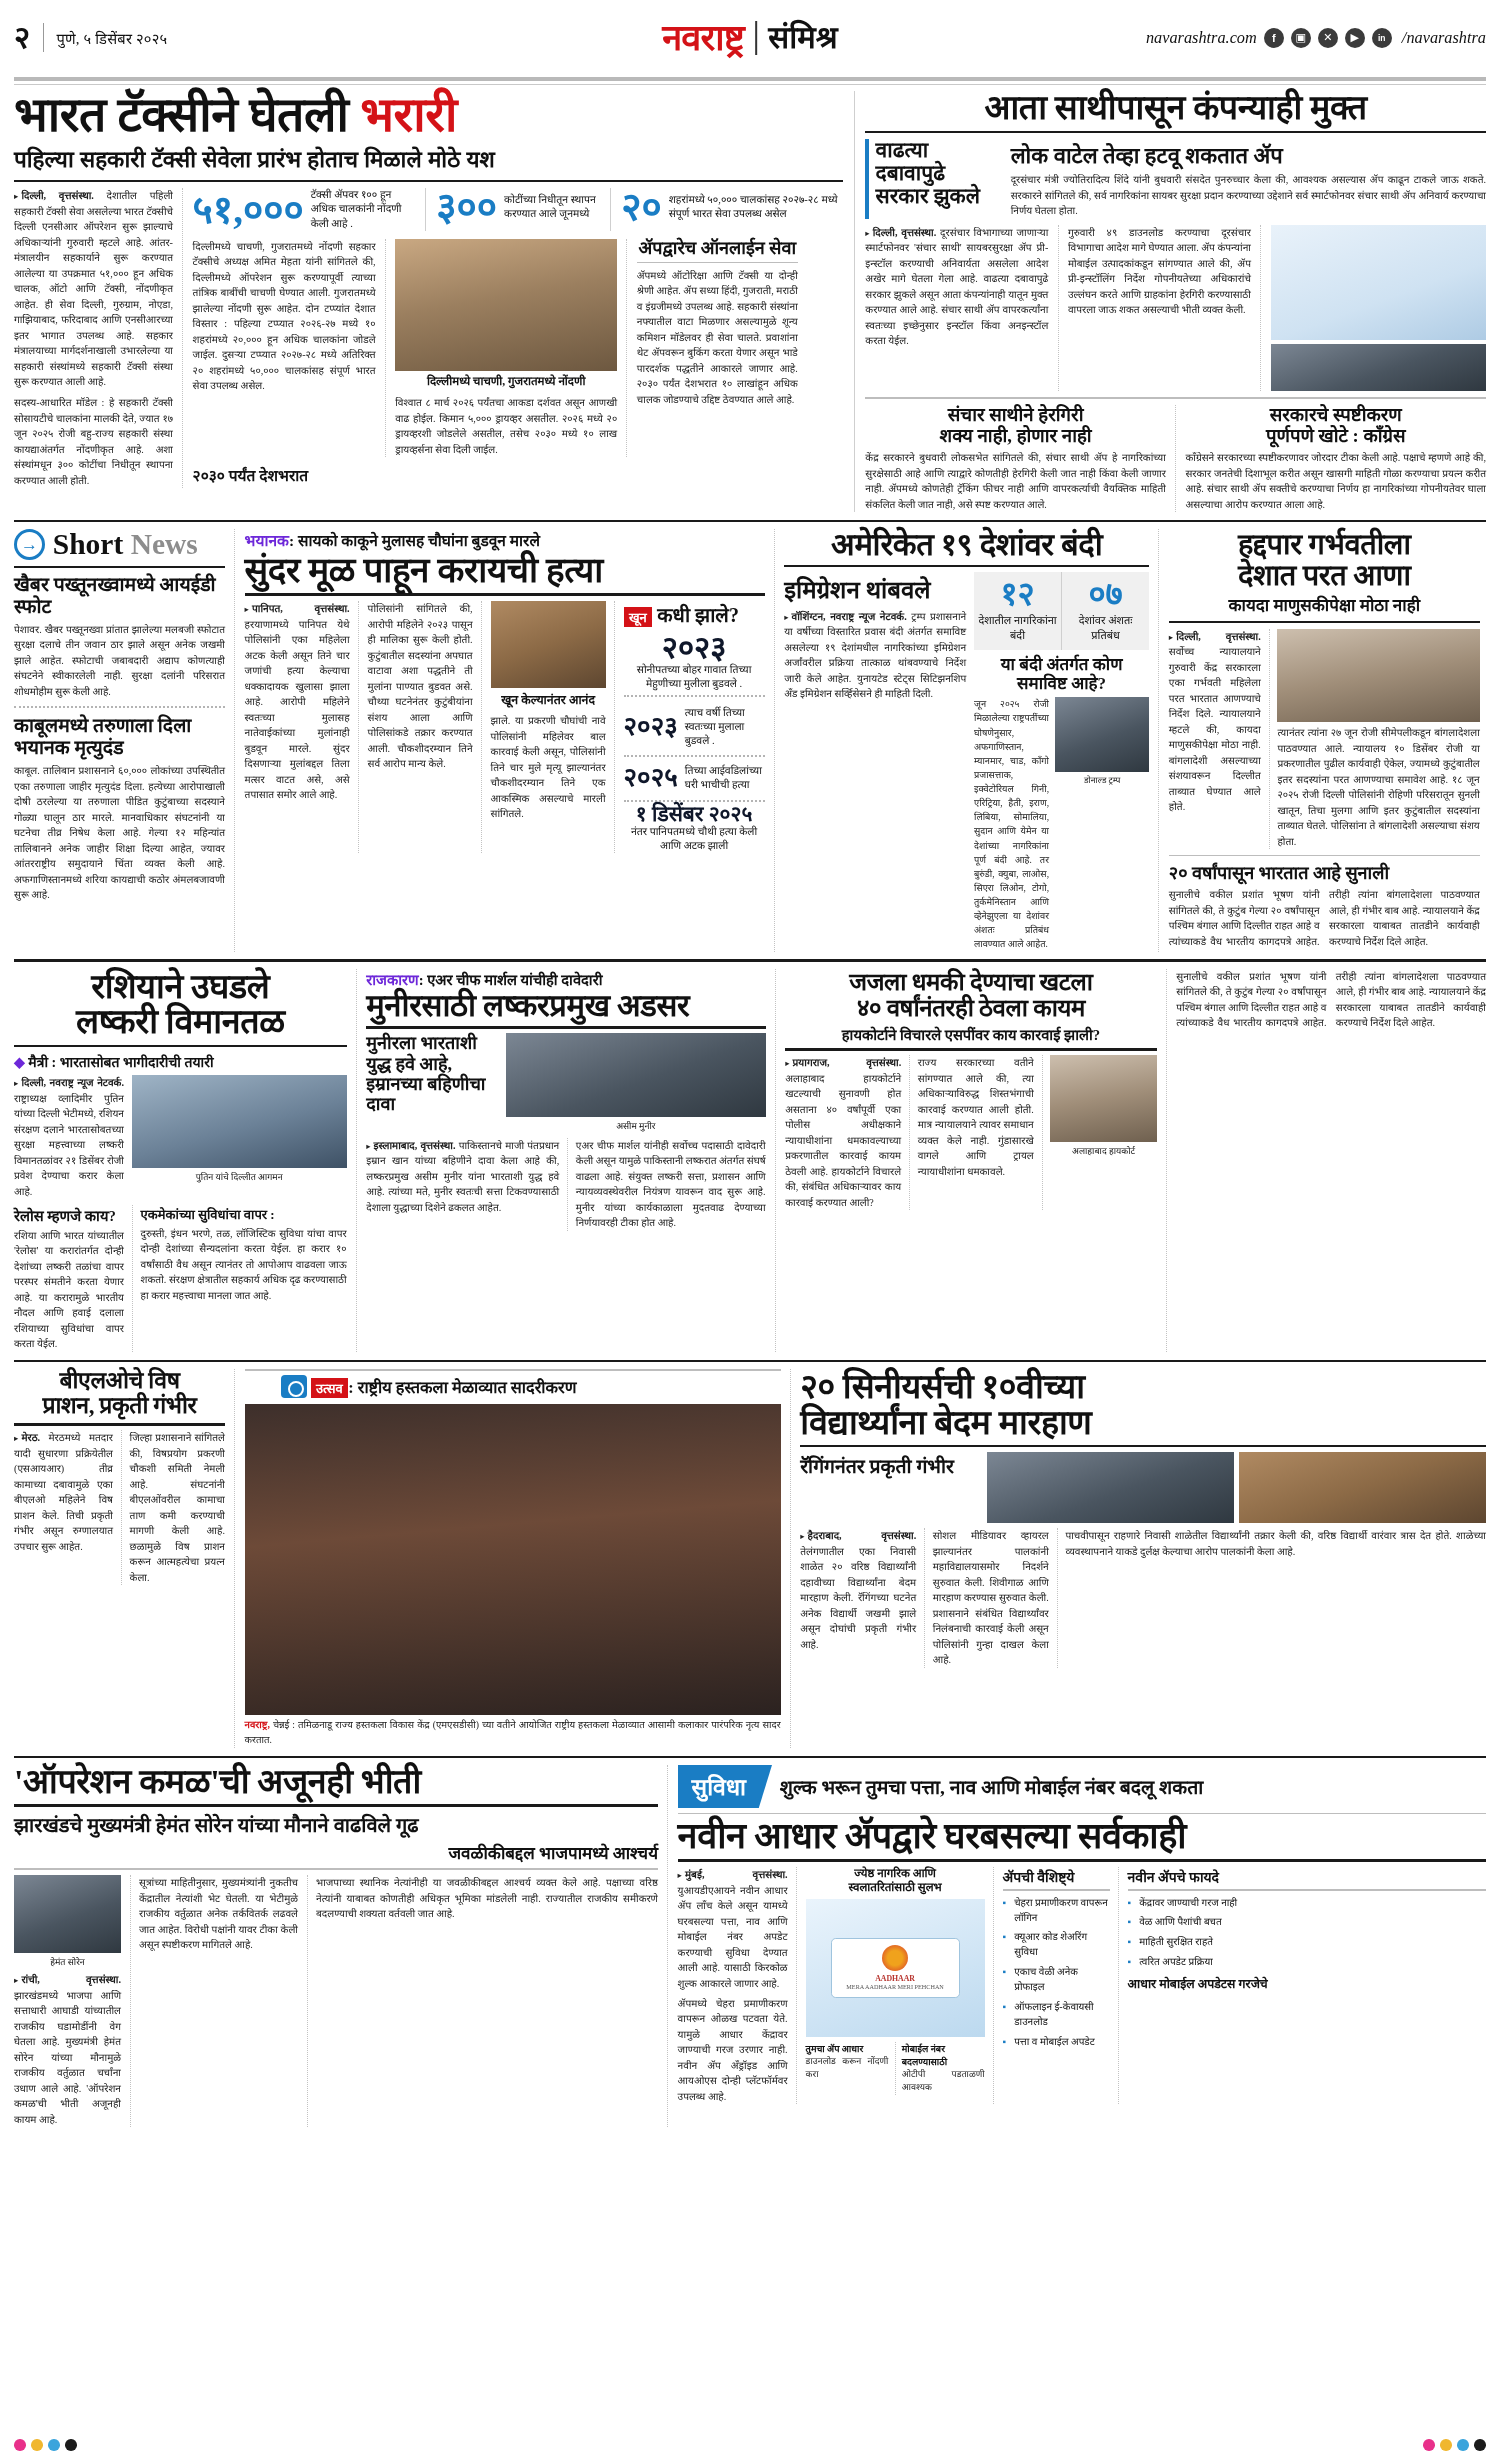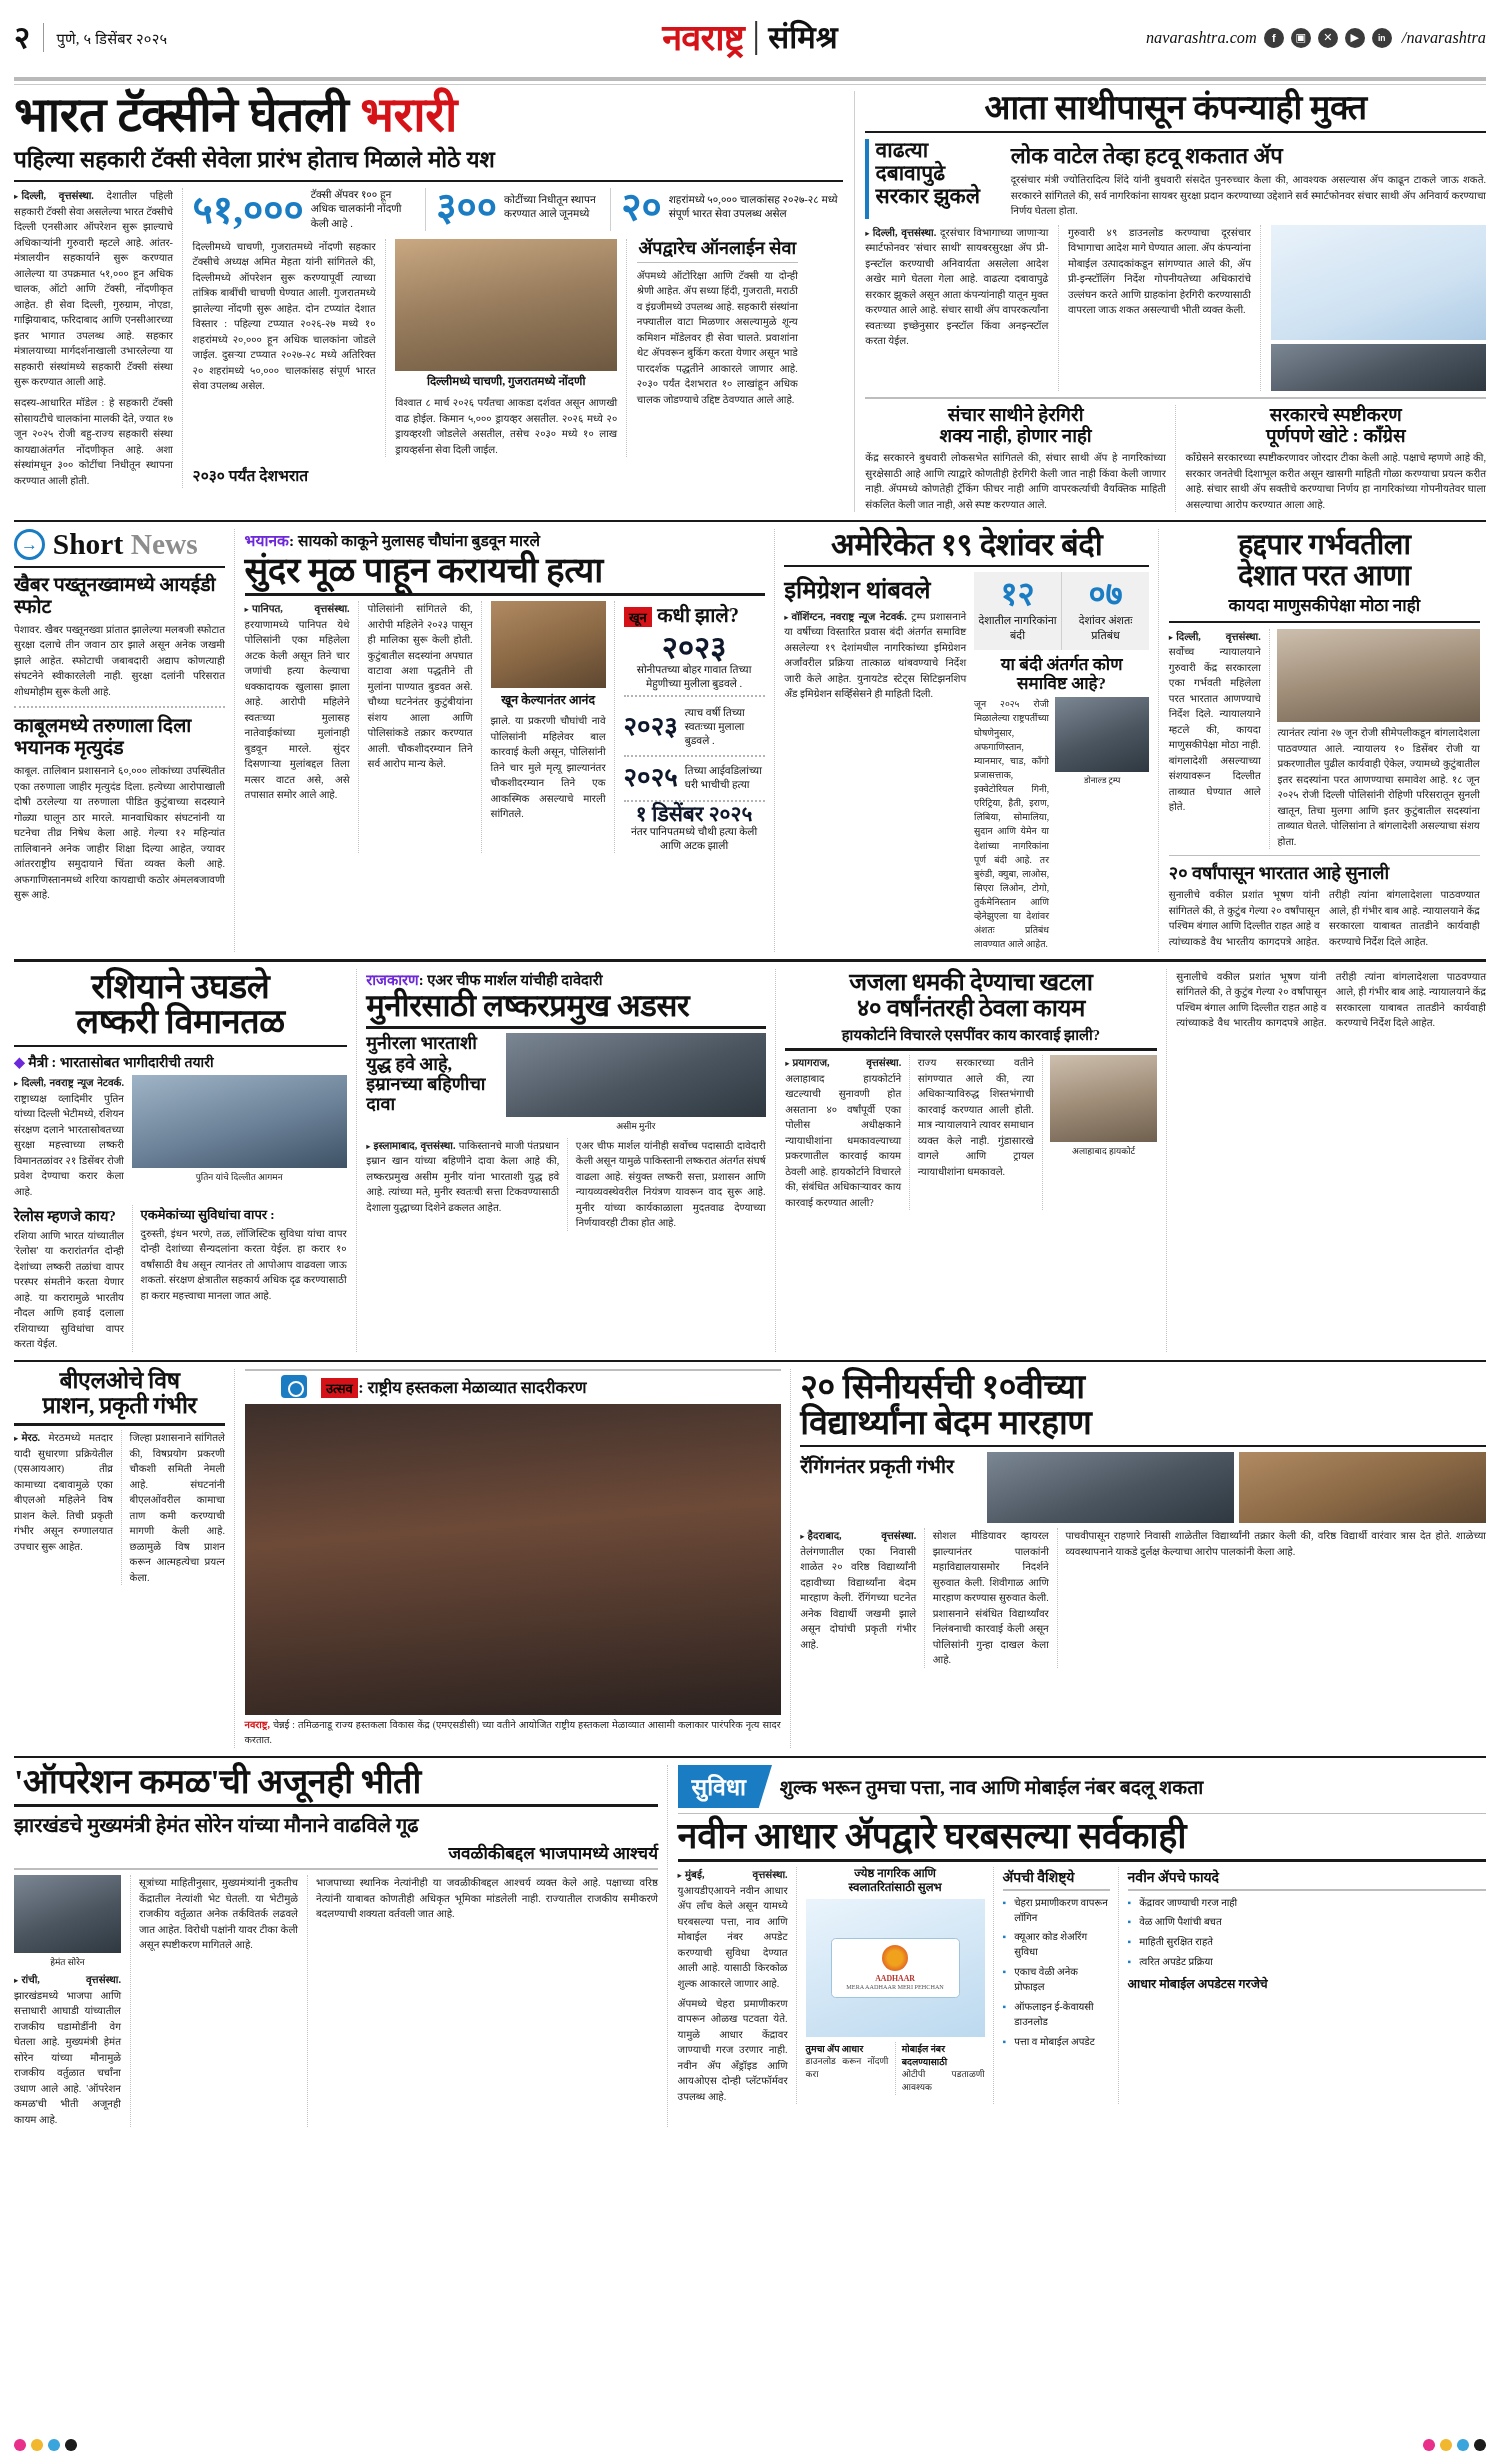--- a/index.html
+++ b/index.html
@@ -81,21 +81,21 @@
   .sn-wrap { display: flex; align-items: center; gap: 7.8px; }
   .sn-icon { width: 31px; height: 31px; border-radius: 50%; border: 3.1px solid #1a7dc4;
              display:flex; align-items:center; justify-content:center; color:#1a7dc4; font-size: 17px; font-weight: 700; }
   .sn-text { font-family: "Liberation Serif", serif; font-weight: 700; font-size: 29.5px; line-height: 1; }
   .sn-text .grey { color: #8d8d8d; }
 
   
   .chip-blue { background: #1a7dc4; color: #fff; font-family: "Liberation Serif", serif;
                font-weight: 700; font-size: 23px; padding: 4.7px 26px 6.2px 14px; display: inline-block;
                clip-path: polygon(0 0, 100% 0, 86% 100%, 0 100%); }
-  .chip-red  { background: #d41217; color: #000000; font-weight: 700; font-family: "Liberation Serif", serif;
+  .chip-red  { background: #d41217; color: #ffffff; font-weight: 700; font-family: "Liberation Serif", serif;
                font-size: 13px; padding: 0.8px 5.4px; display: inline-block; }
 
   
   .numbox { background: #f0f0f0; display: flex; align-items: stretch; }
   .numcell { flex: 1; text-align: center; padding: 6.2px 3.1px 7.8px; }
   .numcell .n { font-family: "Liberation Serif", serif; font-weight: 700; font-size: 33px; color: #1a7dc4; line-height: 1; }
   .numcell .t { font-family: "Liberation Serif", serif; font-size: 11px; line-height: 1.3; margin-top: 2.3px; }
 
   
   .tl-title { font-family: "Liberation Serif", serif; font-weight: 700; font-size: 20px; }
@@ -526,21 +526,21 @@
         <div class="vr-dot"></div>
         <div style="flex:1;">
           <div class="body-col">जिल्हा प्रशासनाने सांगितले की, विषप्रयोग प्रकरणी चौकशी समिती नेमली आहे. संघटनांनी बीएलओंवरील कामाचा ताण कमी करण्याची मागणी केली आहे. छळामुळे विष प्राशन करून आत्महत्येचा प्रयत्न केला.</div>
         </div>
       </div>
     </div>
     <div class="vr-dot"></div>
 
     <div style="width:536px;">
       <div class="hr-grey" style="margin-bottom:4.7px;"></div>
-      <div style="display:flex; align-items:flex-end; gap:14px;padding-left:36px;">
+      <div style="display:flex; align-items:flex-end; gap:4px;padding-left:36px;">
         <div class="camera-badge"></div>
         <div class="dev" style="font-size:16.3px; font-weight:700;">
           <span class="chip-red">उत्सव</span><span>: राष्ट्रीय हस्तकला मेळाव्यात सादरीकरण</span>
         </div>
       </div>
       <div class="photo dance" style="height:311px; margin-top:5.4px;"></div>
       <div class="body-col" style="margin-top:3.9px; font-size:9.7px;">
         <b class="dev" style="color:#d41217">नवराष्ट्र,</b>
         <span>चेन्नई : तमिळनाडू राज्य हस्तकला विकास केंद्र (एमएसडीसी) च्या वतीने आयोजित राष्ट्रीय हस्तकला मेळाव्यात आसामी कलाकार पारंपरिक नृत्य सादर करतात.</span>
       </div>

